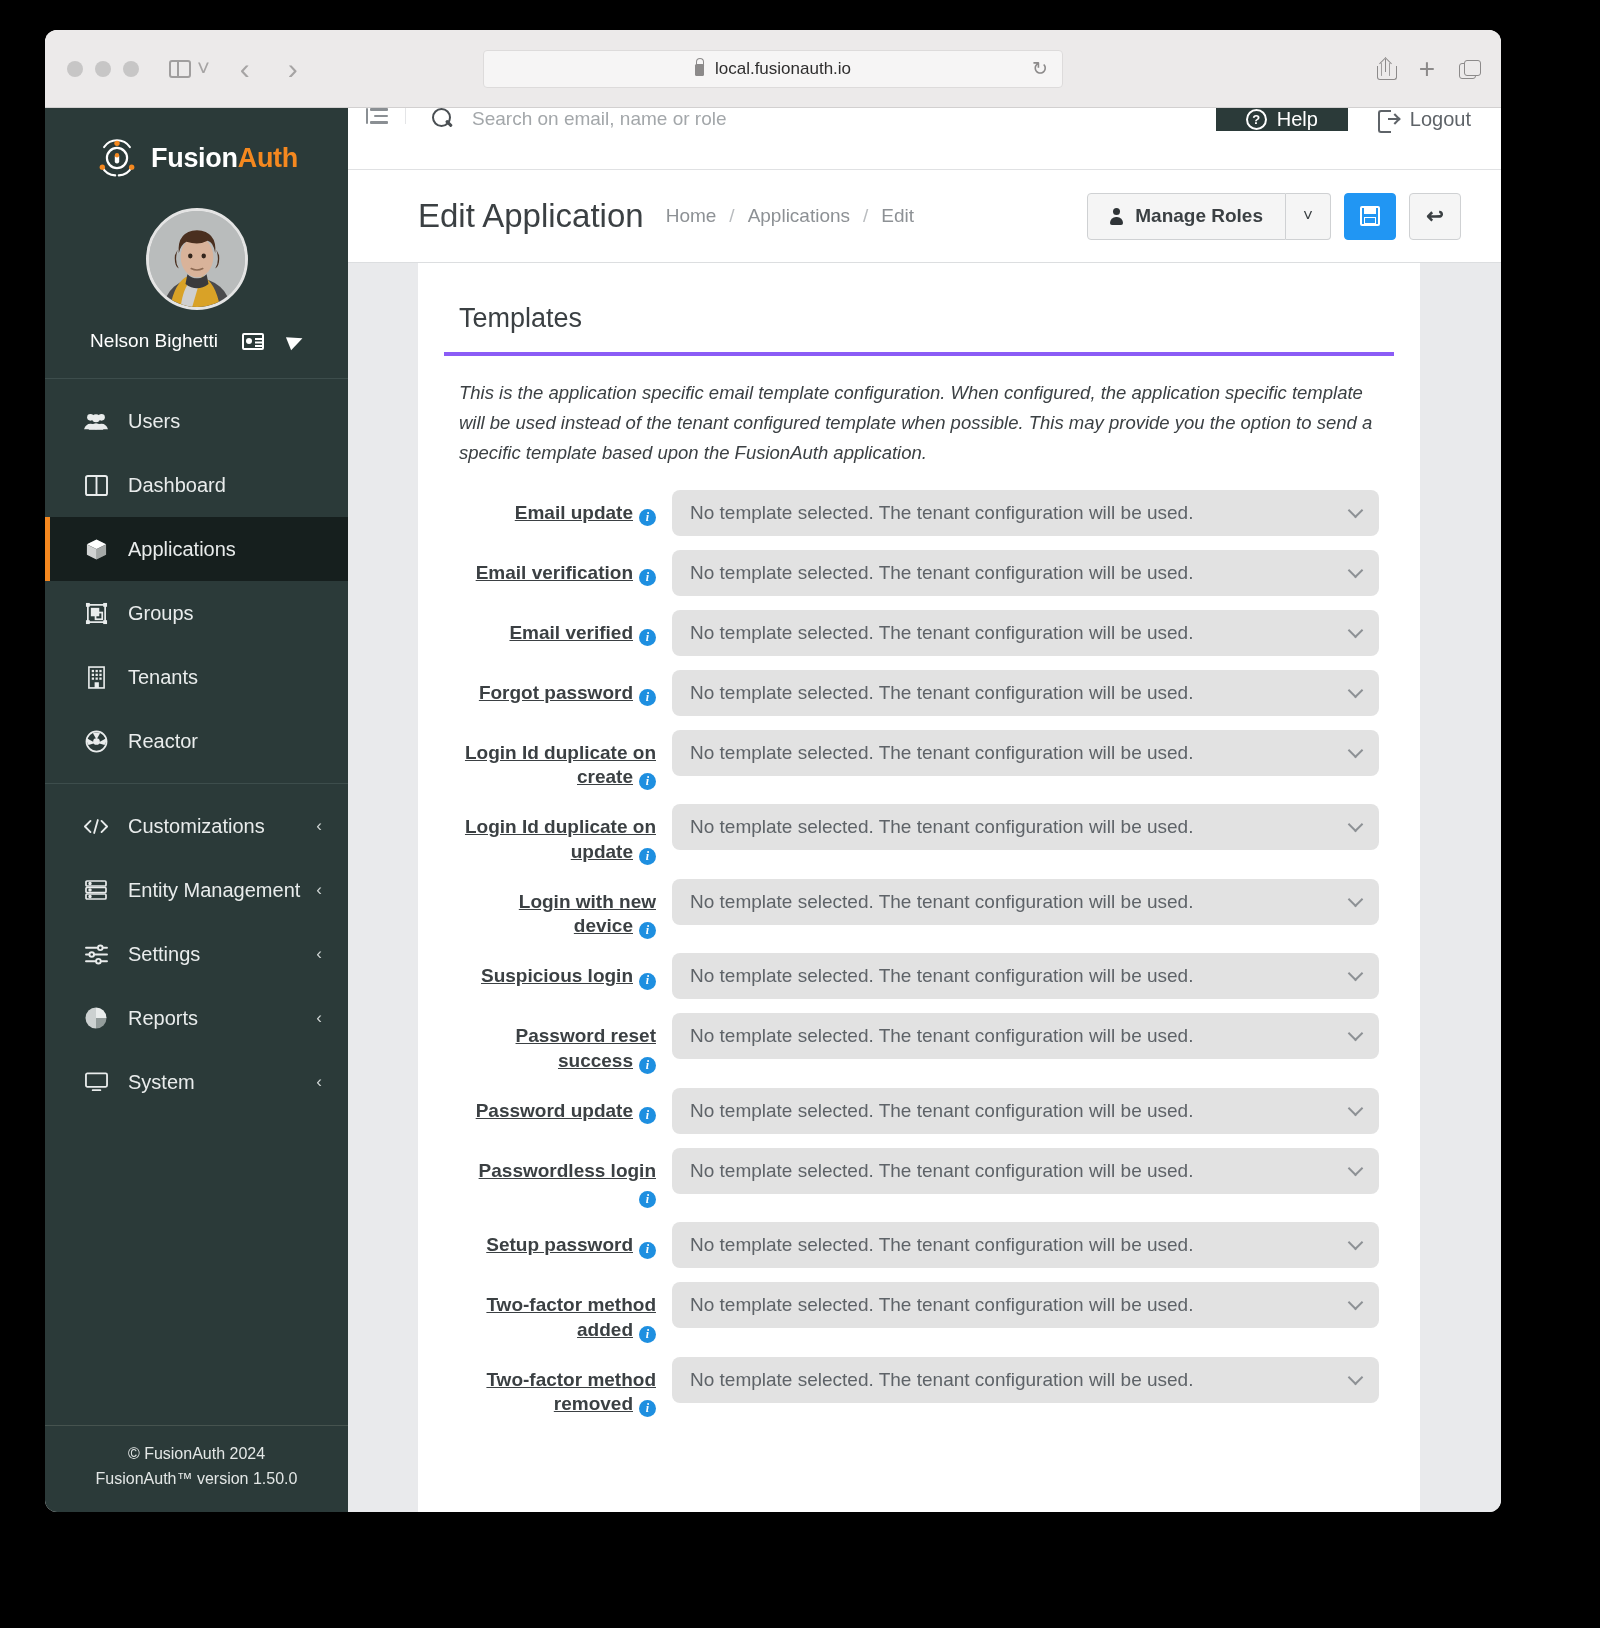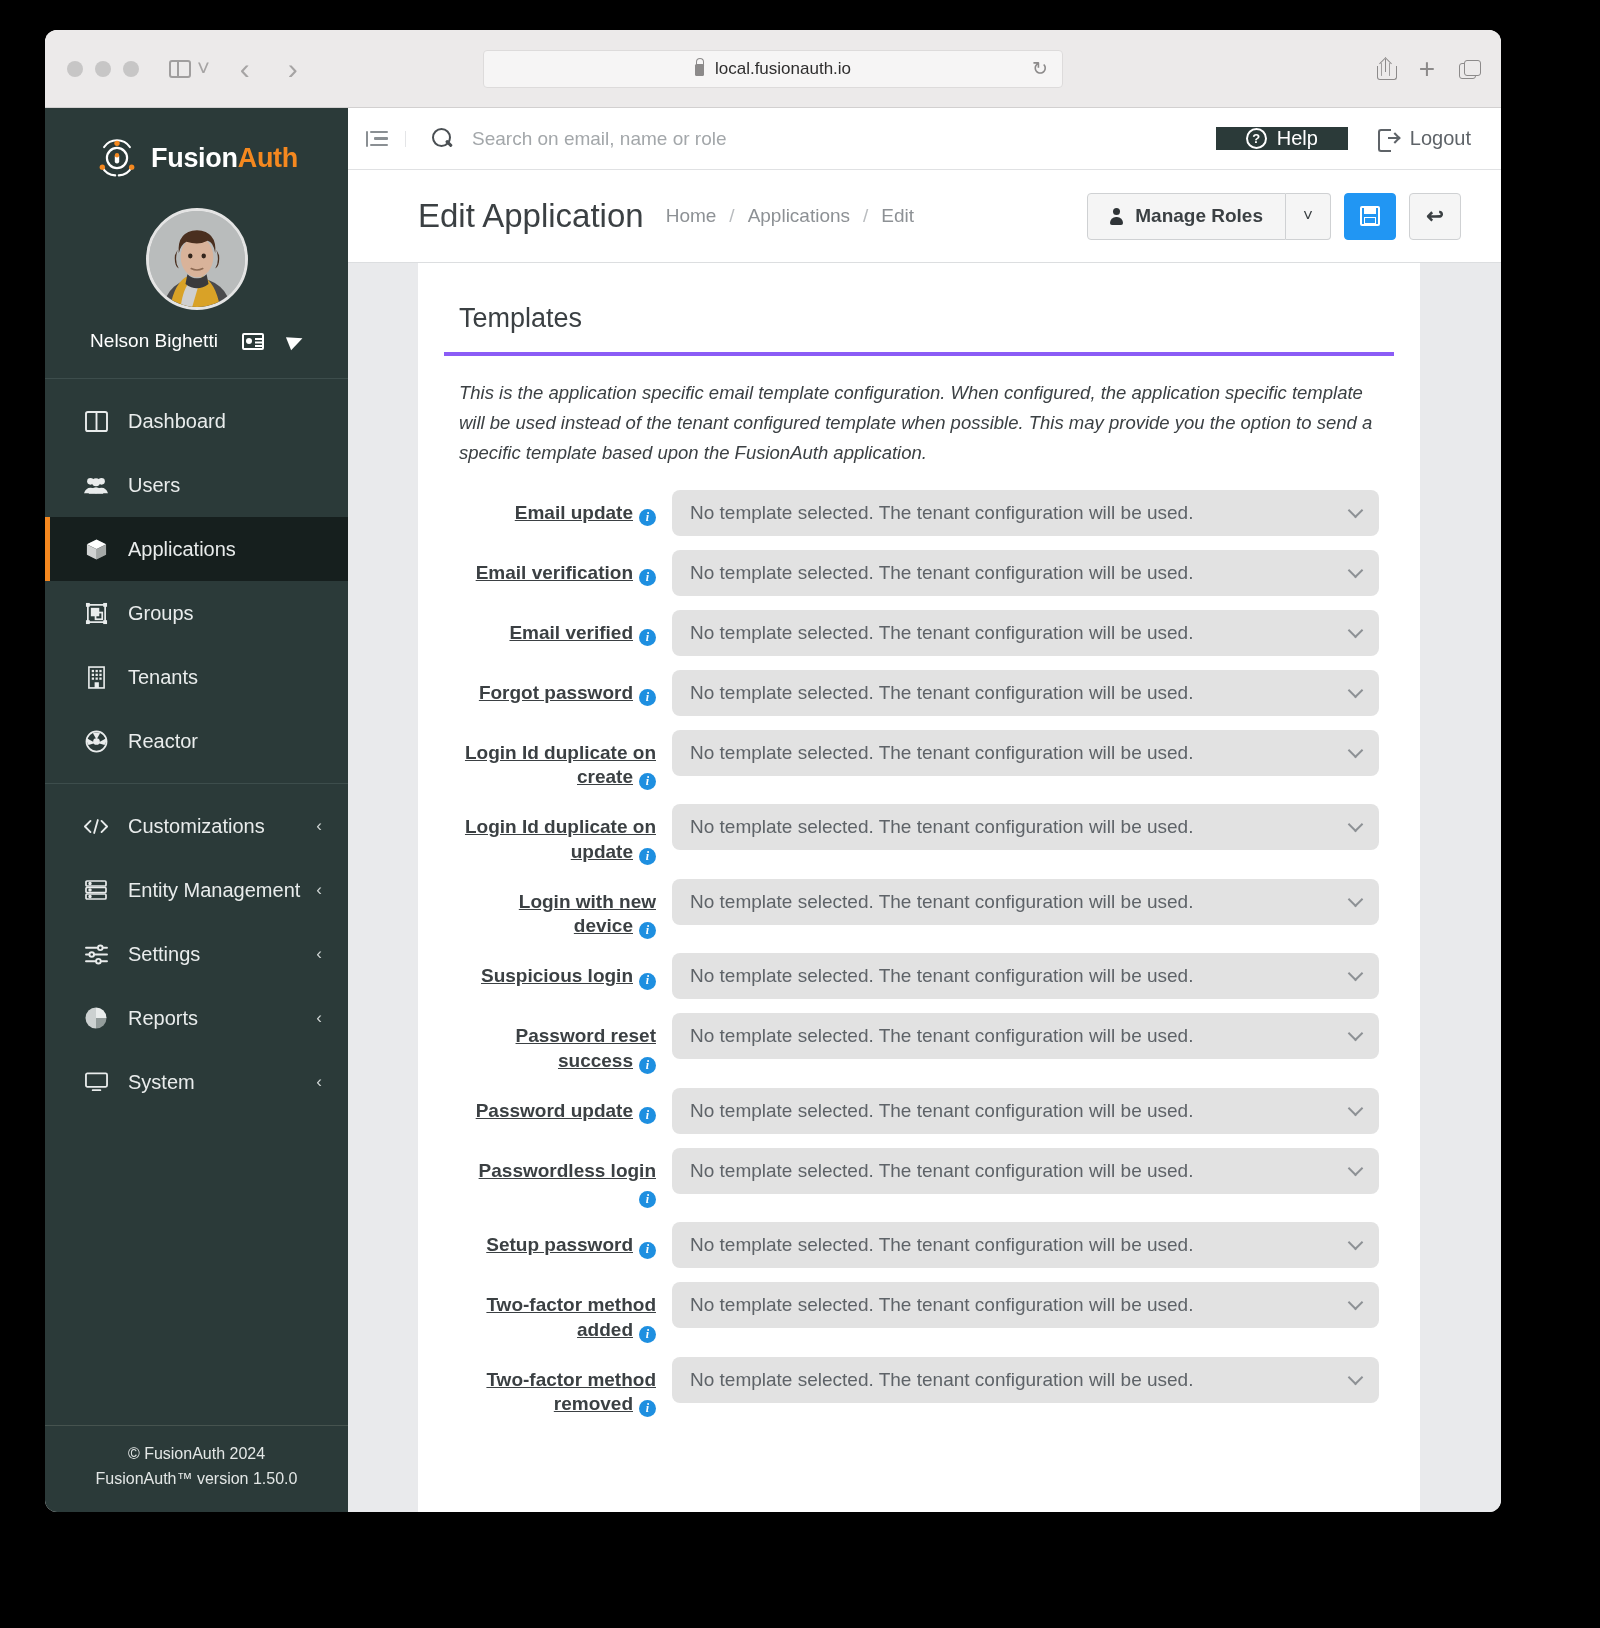--- a/index.html
+++ b/index.html
@@ -183,21 +183,21 @@
     padding: 16px 0 20px 0;
     text-align: center;
     font-size: 16px; color: #e3e7e6;
     line-height: 1.55;
   }
 
   
   .main { flex: 1; display: flex; flex-direction: column; background: #e9eaec; min-width: 0; }
   .topbar {
     height: 62px; background: #ffffff;
-    display: flex; align-items: center;
+    display: flex; align-items: flex-start;
     border-bottom: 1px solid #e0e1e3;
   }
   .menu-toggle {
     width: 58px; display: flex; align-items: center; justify-content: center;
     border-right: 1px solid #e4e5e7;
   }
   .hamb { width: 22px; height: 16px; position: relative; }
   .hamb span {
     position: absolute; right: 0; height: 2.6px; background: #8a8f93; border-radius: 1px;
   }
@@ -434,39 +434,39 @@
 
       <div class="user-row">
         <span class="user-name">Nelson Bighetti</span>
         <span class="icon-card"></span>
         <span class="icon-send"></span>
       </div>
 
       <div class="nav-group">
         <div class="nav-item">
           <span class="nav-ico">
-            <svg width="23" height="21" viewBox="0 0 24 22">
-                <rect x="1" y="1" width="22" height="20" rx="2" fill="none" stroke="#e9ecec" stroke-width="2"></rect>
-                <line x1="12" y1="1" x2="12" y2="21" stroke="#e9ecec" stroke-width="2"></line>
-              </svg>
-          </span>
-          <span>Dashboard</span>
-        </div>
-        <div class="nav-item">
-          <span class="nav-ico">
             <svg width="26" height="20" viewBox="0 0 26 20" fill="#e9ecec">
                 <circle cx="7" cy="6" r="3.6"></circle>
                 <circle cx="19" cy="6" r="3.6"></circle>
                 <circle cx="13" cy="7" r="4.4"></circle>
                 <path d="M0 19 q2 -6 7 -6 q5 0 7 6 z"></path>
                 <path d="M12 19 q2 -6 7 -6 q5 0 7 6 z"></path>
                 <path d="M5 19.5 q3 -7 8 -7 q5 0 8 7 z"></path>
               </svg>
           </span>
           <span>Users</span>
+        </div>
+        <div class="nav-item">
+          <span class="nav-ico">
+            <svg width="23" height="21" viewBox="0 0 24 22">
+                <rect x="1" y="1" width="22" height="20" rx="2" fill="none" stroke="#e9ecec" stroke-width="2"></rect>
+                <line x1="12" y1="1" x2="12" y2="21" stroke="#e9ecec" stroke-width="2"></line>
+              </svg>
+          </span>
+          <span>Dashboard</span>
         </div>
         <div class="nav-item active">
           <span class="nav-ico">
             <svg width="23" height="23" viewBox="0 0 24 24" fill="#ffffff">
                 <path d="M12 1.5 22 6.5v11L12 22.5 2 17.5v-11z" opacity="0.22"></path>
                 <path d="M12 1.5 22 6.5 12 11.5 2 6.5z"></path>
                 <path d="M2 6.8 12 11.8v10.7L2 17.5z" opacity="0.75"></path>
                 <path d="M22 6.8 12 11.8v10.7l10-5z" opacity="0.5"></path>
               </svg>
           </span>

